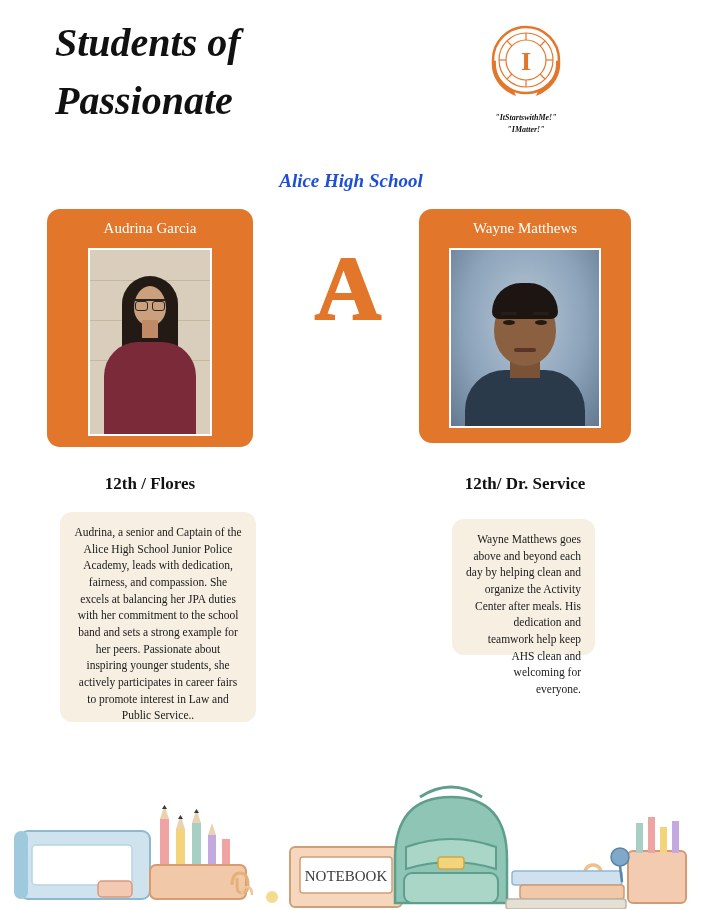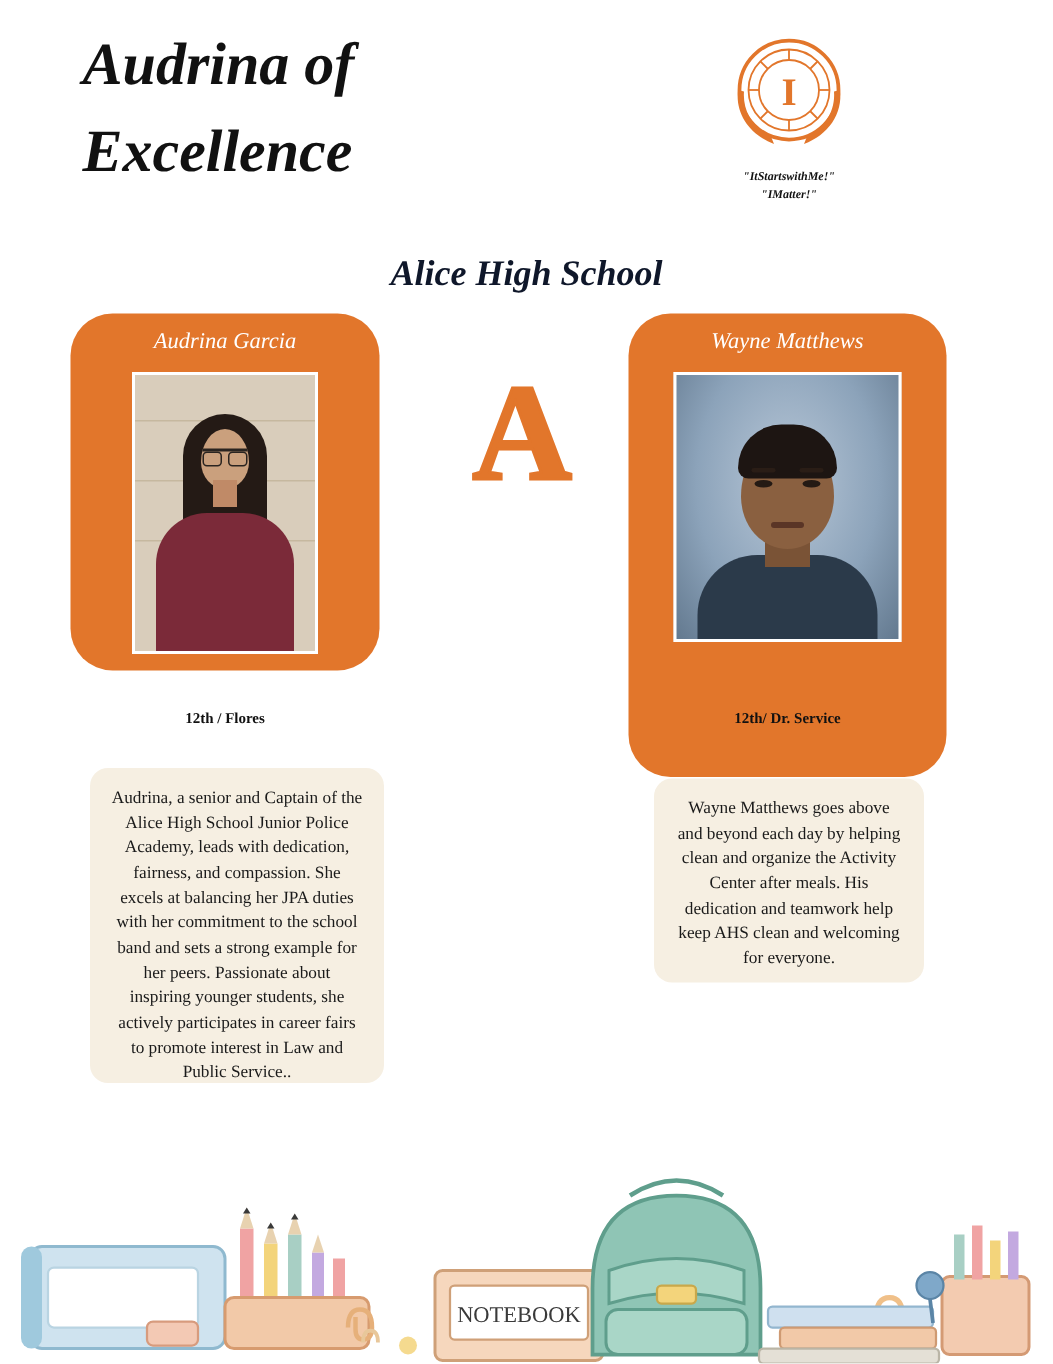--- a/index.html
+++ b/index.html
@@ -29,32 +29,31 @@
   .seal-motto{
     position:absolute;left:470px;top:112px;width:112px;
     text-align:center;font-style:italic;font-weight:bold;
     font-size:8px;line-height:1.45;color:#111;
   }
 
   
   .school{
     position:absolute;left:0;top:170px;width:702px;
     text-align:center;
-    font-size:24px;font-weight:bold;font-style:italic;color:#0f172a;
+    font-size:19px;font-weight:bold;font-style:italic;color:#1d4ed8;
   }
 
   
   .card{
     position:absolute;
     background:#E2762B;
-    border-radius:28px;
-    font-style:italic;
+    border-radius:13px;
   }
   .card.left{left:47px;top:209px;width:206px;height:238px;}
-  .card.right{left:419px;top:209px;width:212px;height:309px;}
+  .card.right{left:419px;top:209px;width:212px;height:234px;}
 
   .card-name{
     position:absolute;left:0;top:11px;width:100%;
     text-align:center;color:#ffffff;font-size:15px;
   }
   .photo{
     position:absolute;left:50%;transform:translateX(-50%);
     top:39px;border:2px solid #ffffff;overflow:hidden;
     background:#cfcfcf;
   }
@@ -93,48 +92,48 @@
     position:absolute;left:300px;top:242px;width:96px;height:92px;
     display:flex;align-items:center;justify-content:center;
     font-family:"Liberation Serif", serif;
     font-weight:bold;font-size:92px;line-height:1;
     color:#E2762B;
     -webkit-text-stroke:2px #E2762B;
   }
 
   
   .grade{
-    position:absolute;text-align:center;font-weight:bold;font-size:10px;color:#111;
+    position:absolute;text-align:center;font-weight:bold;font-size:17px;color:#111;
   }
   .grade.left{left:47px;top:474px;width:206px;}
   .grade.right{left:419px;top:474px;width:212px;}
 
   
   .blurb{
     position:absolute;
     background:#F6EFE2;
     border-radius:12px;
     color:#1a1a1a;
     text-align:center;
     font-size:11.5px;line-height:1.45;
     padding:12px 14px;
     box-sizing:border-box;
   }
   .blurb.left{left:60px;top:512px;width:196px;height:210px;}
-  .blurb.right{left:436px;top:519px;width:180px;height:136px;}
+  .blurb.right{left:452px;top:519px;width:143px;height:136px;text-align:right;}
 
   
   .supplies{position:absolute;left:0;bottom:0;width:578px;height:170px;}
 </style>
 </head>
 <body>
 
 <div class="page">
 
-  <div class="title">Audrina of Excellence</div>
+  <div class="title">Students of Passionate</div>
 
   <div class="seal">
     <svg width="96" height="96" viewBox="0 0 96 96" xmlns="http://www.w3.org/2000/svg">
       <circle cx="48" cy="46" r="33" fill="none" stroke="#E2762B" stroke-width="2.5"></circle>
       <circle cx="48" cy="46" r="27" fill="none" stroke="#E2762B" stroke-width="1.2"></circle>
       <circle cx="48" cy="46" r="20" fill="none" stroke="#E2762B" stroke-width="1.2"></circle>
       <g stroke="#E2762B" stroke-width="1.2">
         <line x1="48" y1="19" x2="48" y2="26"></line>
         <line x1="48" y1="66" x2="48" y2="73"></line>
         <line x1="21" y1="46" x2="28" y2="46"></line>

